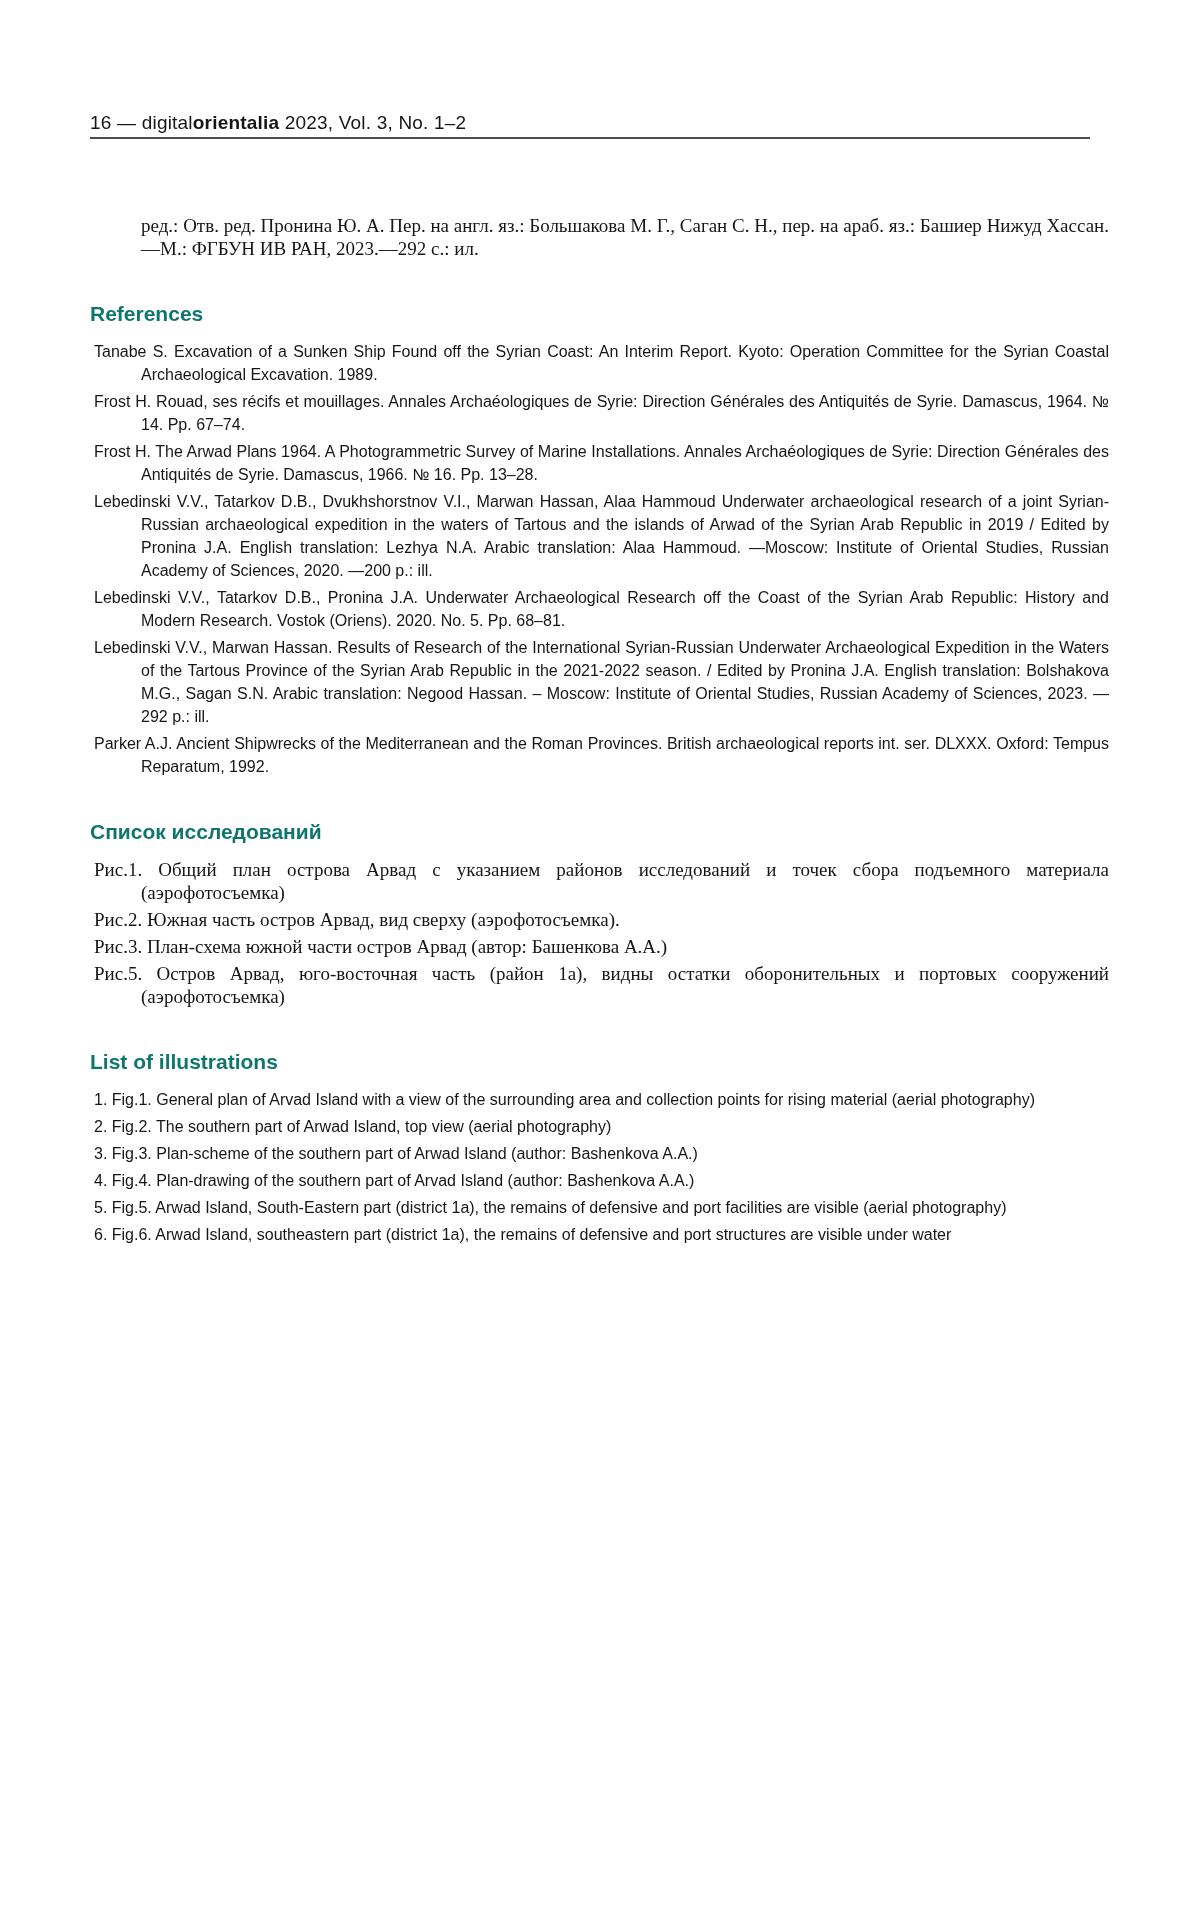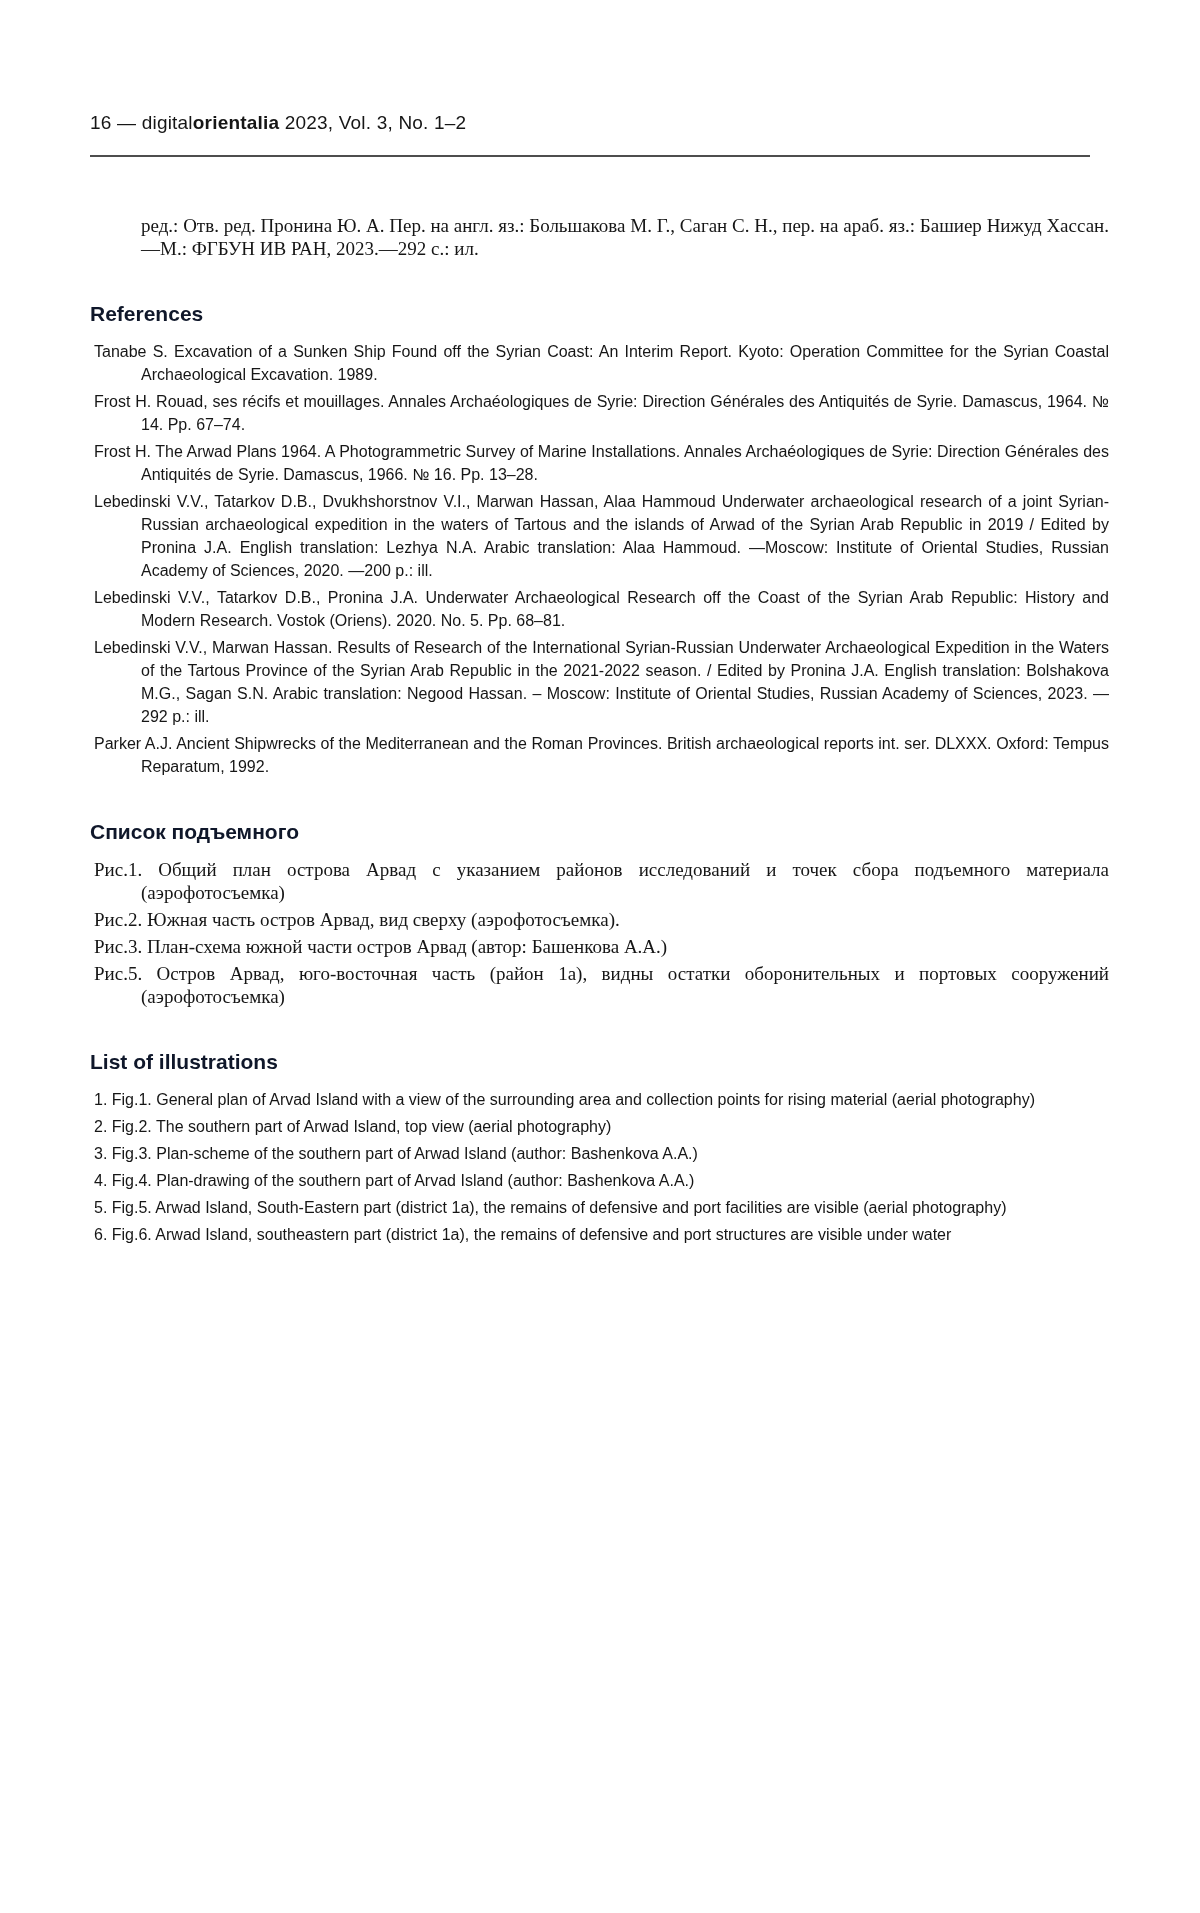--- a/index.html
+++ b/index.html
@@ -15,21 +15,21 @@
     color: #161616;
     overflow: hidden;
     box-sizing: border-box;
   }
   .page-header {
     position: absolute;
     left: 90px;
     top: 112px;
     width: 1000px;
     border-bottom: 2px solid #4d4d4d;
-    padding-bottom: 21px;
+    padding-bottom: 3px;
     font-family: "Liberation Sans", sans-serif;
     font-size: 19px;
     line-height: 22px;
     letter-spacing: 0.2px;
     white-space: nowrap;
   }
   .page-header .brand-bold { font-weight: bold; }
   .content {
     position: absolute;
     left: 90px;
@@ -60,21 +60,21 @@
   .cont {
     padding-left: 47px;
     text-indent: 0;
   }
   .section-heading {
     font-family: "Liberation Sans", "DejaVu Sans", sans-serif;
     font-weight: bold;
     font-size: 21px;
     line-height: 26px;
     margin: 41px 0 13px 0;
-    color: #0f172a;
+    color: #0f766e;
     text-align: left;
   }
 </style>
 </head>
 <body>
 
 <div class="page">
 
   <header class="page-header">
     <span>16 — digital</span><span class="brand-bold">orientalia</span><span> 2023, Vol. 3, No. 1–2</span>
@@ -91,21 +91,21 @@
       <p class="en hang">Tanabe S. Excavation of a Sunken Ship Found off the Syrian Coast: An Interim Report. Kyoto: Operation Committee for the Syrian Coastal Archaeological Excavation. 1989.</p>
       <p class="en hang">Frost H. Rouad, ses récifs et mouillages. Annales Archaéologiques de Syrie: Direction Générales des Antiquités de Syrie. Damascus, 1964. № 14. Pp. 67–74.</p>
       <p class="en hang">Frost H. The Arwad Plans 1964. A Photogrammetric Survey of Marine Installations. Annales Archaéologiques de Syrie: Direction Générales des Antiquités de Syrie. Damascus, 1966. № 16. Pp. 13–28.</p>
       <p class="en hang">Lebedinski V.V., Tatarkov D.B., Dvukhshorstnov V.I., Marwan Hassan, Alaa Hammoud Underwater archaeological research of a joint Syrian-Russian archaeological expedition in the waters of Tartous and the islands of Arwad of the Syrian Arab Republic in 2019 / Edited by Pronina J.A. English translation: Lezhya N.A. Arabic translation: Alaa Hammoud. —Moscow: Institute of Oriental Studies, Russian Academy of Sciences, 2020. —200 p.: ill.</p>
       <p class="en hang">Lebedinski V.V., Tatarkov D.B., Pronina J.A. Underwater Archaeological Research off the Coast of the Syrian Arab Republic: History and Modern Research. Vostok (Oriens). 2020. No. 5. Pp. 68–81.</p>
       <p class="en hang">Lebedinski V.V., Marwan Hassan. Results of Research of the International Syrian-Russian Underwater Archaeological Expedition in the Waters of the Tartous Province of the Syrian Arab Republic in the 2021-2022 season. / Edited by Pronina J.A. English translation: Bolshakova M.G., Sagan S.N. Arabic translation: Negood Hassan. – Moscow: Institute of Oriental Studies, Russian Academy of Sciences, 2023. —292 p.: ill.</p>
       <p class="en hang">Parker A.J. Ancient Shipwrecks of the Mediterranean and the Roman Provinces. British archaeological reports int. ser. DLXXX. Oxford: Tempus Reparatum, 1992.</p>
     </section>
 
     <section>
-      <h2 class="section-heading">Список подъемного</h2>
+      <h2 class="section-heading">Список исследований</h2>
       <p class="ru hang">Рис.1. Общий план острова Арвад с указанием районов исследований и точек сбора подъемного материала (аэрофотосъемка)</p>
       <p class="ru hang">Рис.2. Южная часть остров Арвад, вид сверху (аэрофотосъемка).</p>
       <p class="ru hang">Рис.3. План-схема южной части остров Арвад (автор: Башенкова А.А.)</p>
       <p class="ru hang">Рис.5. Остров Арвад, юго-восточная часть (район 1а), видны остатки оборонительных и портовых сооружений (аэрофотосъемка)</p>
     </section>
 
     <section>
       <h2 class="section-heading">List of illustrations</h2>
       <p class="en hang">1. Fig.1. General plan of Arvad Island with a view of the surrounding area and collection points for rising material (aerial photography)</p>
       <p class="en hang">2. Fig.2. The southern part of Arwad Island, top view (aerial photography)</p>

